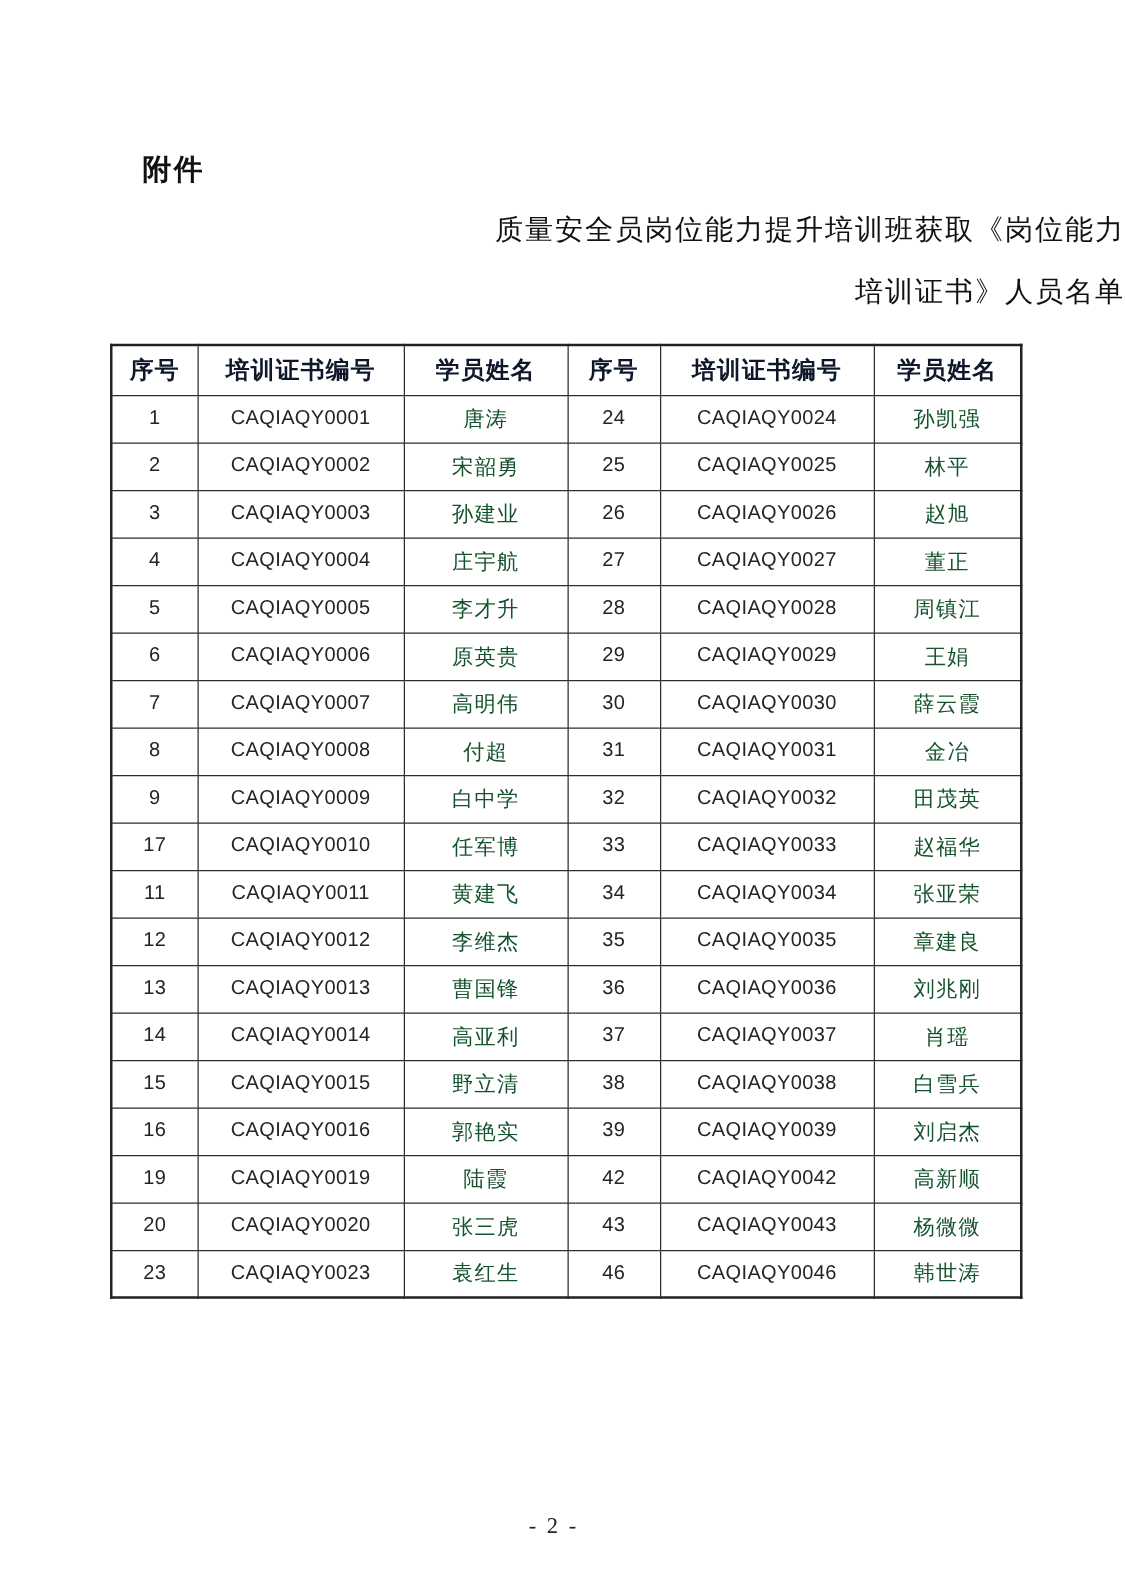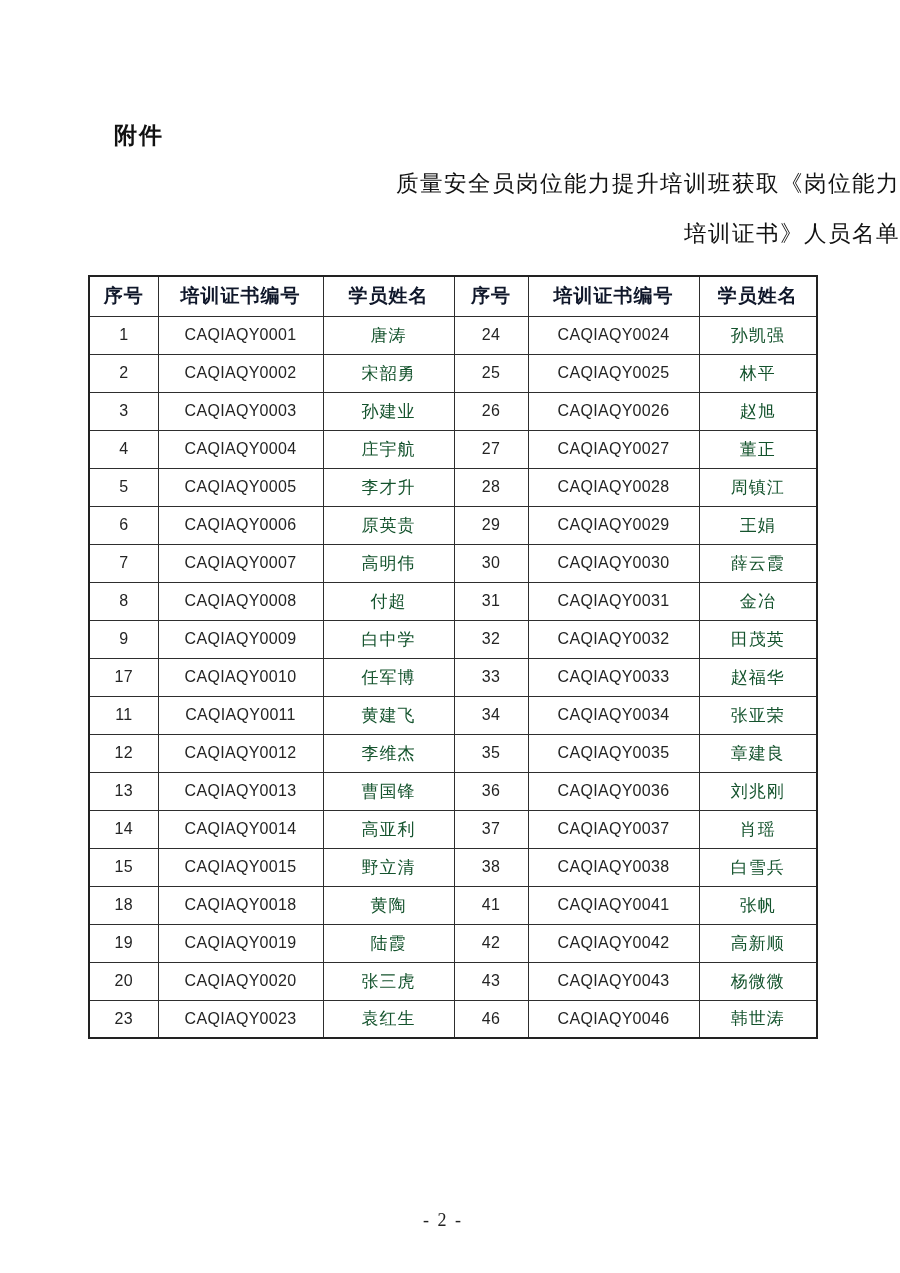--- a/index.html
+++ b/index.html
@@ -231,26 +231,26 @@
         </tr>
         <tr>
           <td class="num-cell">15</td>
           <td class="cert-cell">CAQIAQY0015</td>
           <td class="name-cell">野立清</td>
           <td class="num-cell">38</td>
           <td class="cert-cell">CAQIAQY0038</td>
           <td class="name-cell">白雪兵</td>
         </tr>
         <tr>
-          <td class="num-cell">18</td>
-          <td class="cert-cell">CAQIAQY0018</td>
-          <td class="name-cell">黄陶</td>
-          <td class="num-cell">41</td>
-          <td class="cert-cell">CAQIAQY0041</td>
-          <td class="name-cell">张帆</td>
+          <td class="num-cell">16</td>
+          <td class="cert-cell">CAQIAQY0016</td>
+          <td class="name-cell">郭艳实</td>
+          <td class="num-cell">39</td>
+          <td class="cert-cell">CAQIAQY0039</td>
+          <td class="name-cell">刘启杰</td>
         </tr>
         <tr>
           <td class="num-cell">19</td>
           <td class="cert-cell">CAQIAQY0019</td>
           <td class="name-cell">陆霞</td>
           <td class="num-cell">42</td>
           <td class="cert-cell">CAQIAQY0042</td>
           <td class="name-cell">高新顺</td>
         </tr>
         <tr>

